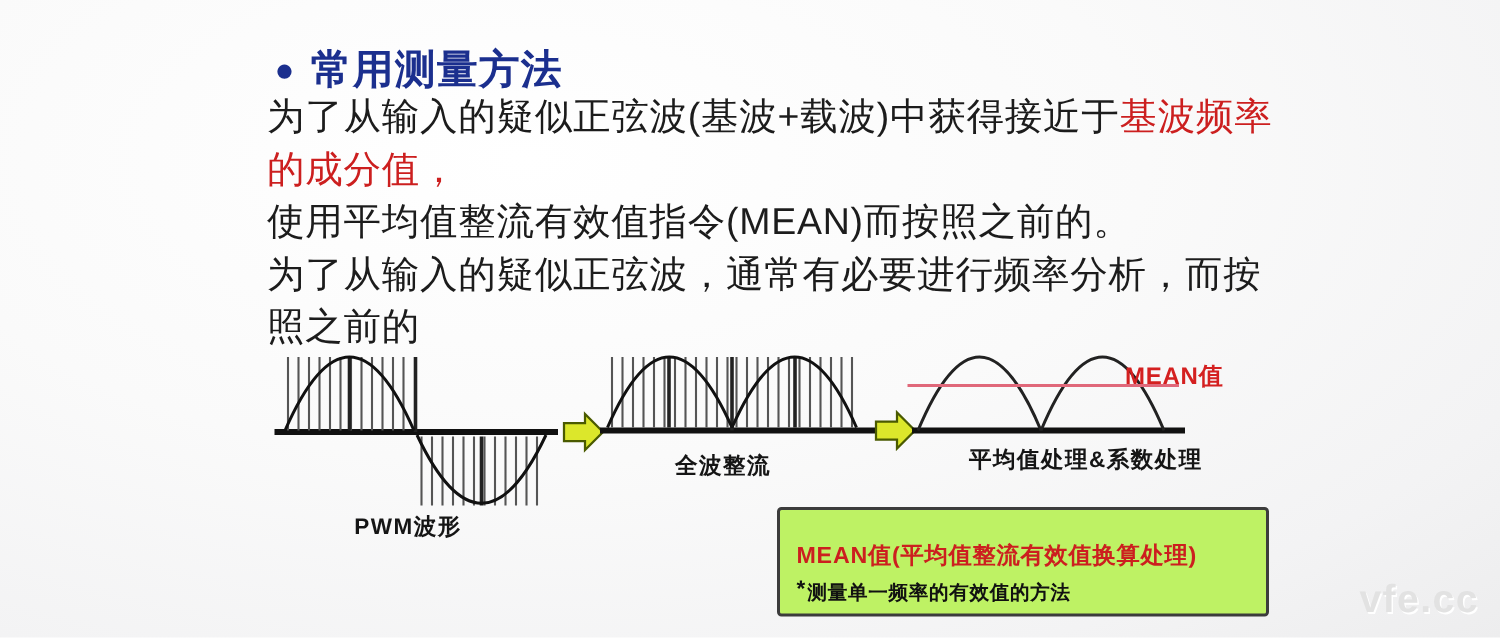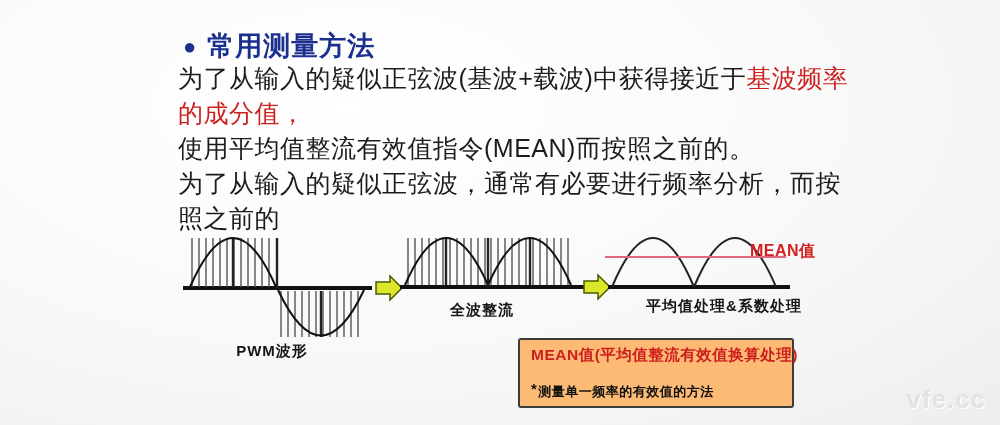--- a/index.html
+++ b/index.html
@@ -22,26 +22,26 @@
   .diagram svg{position:absolute;left:0;top:0;}
   .stage-label{
     position:absolute;transform:translateX(-50%);
     font-size:15px;font-weight:bold;color:#151515;white-space:nowrap;letter-spacing:1px;
   }
   .mean-label{
     position:absolute;left:570px;top:1px;
     font-size:16px;font-weight:bold;color:#d42020;white-space:nowrap;letter-spacing:0.5px;margin-top:15px;
   }
   .note-box{
-    position:absolute;left:518px;top:338px;width:276px;box-sizing:border-box;
-    background:#fdba74;border:2px solid #3c3c3c;border-radius:3px;
-    padding:5px 11px 5px 11px;
+    position:absolute;left:518px;top:338px;width:328px;box-sizing:border-box;
+    background:#bef264;border:2px solid #3c3c3c;border-radius:3px;
+    padding:20px 11px 5px 11px;
   }
   .note-box .l1{color:#cc1f1f;font-weight:bold;font-size:15.5px;white-space:nowrap;letter-spacing:0.5px;}
-  .note-box .l2{color:#111;font-weight:bold;font-size:13px;margin-top:14px;white-space:nowrap;letter-spacing:0.5px;}
+  .note-box .l2{color:#111;font-weight:bold;font-size:13px;margin-top:3px;white-space:nowrap;letter-spacing:0.5px;}
   .note-box .l2 .star{font-size:15px;vertical-align:2px;margin-right:1px;}
   .watermark{
     position:absolute;right:14px;bottom:10px;
     font-size:26px;font-weight:bold;color:#e2e2e2;letter-spacing:1px;
     text-shadow:1px 1px 0 #ffffff;
     text-align:center;
   }
 </style>
 </head>
 <body>

